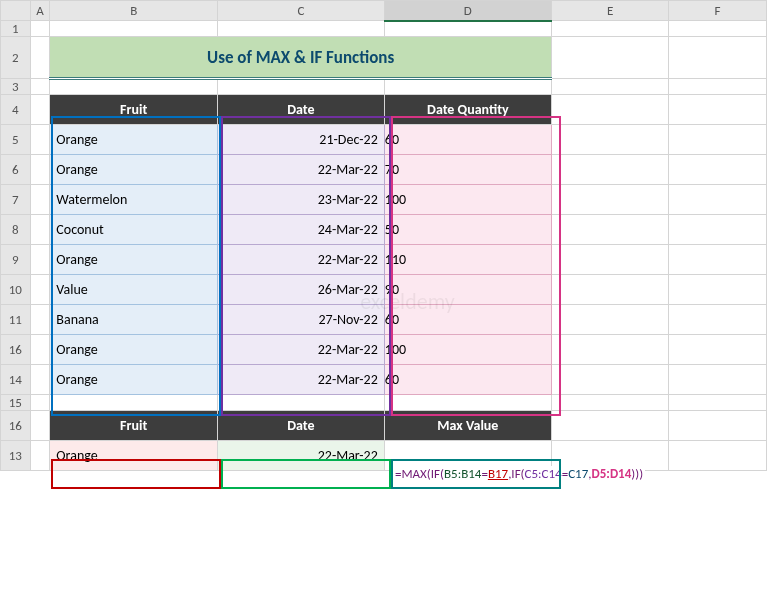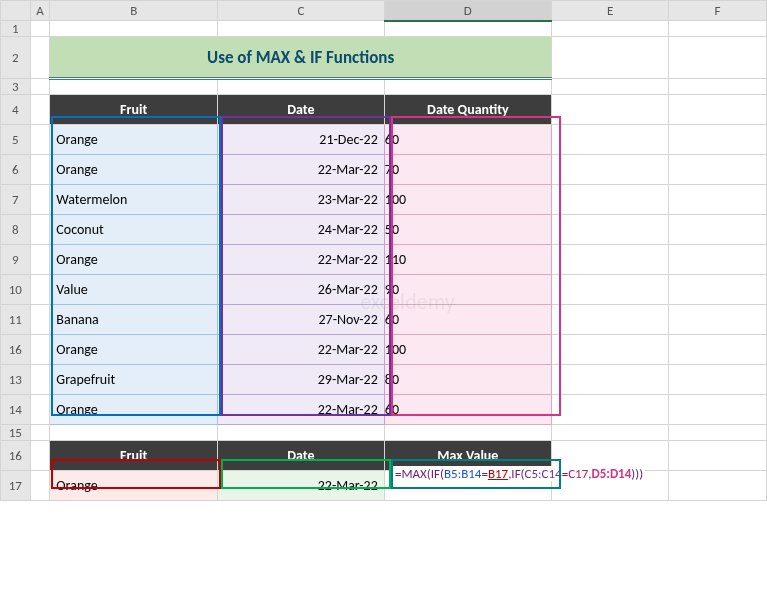--- a/index.html
+++ b/index.html
@@ -117,24 +117,24 @@
     .ov-teal { border: 2px solid #008080; }
     .formula-overflow {
       position: absolute;
       white-space: nowrap;
       font-size: 13px;
       z-index: 3;
       background: #fff;
       padding: 0 2px;
     }
     .formula-overflow .fn { color: #701a75; }
-    .formula-overflow .blue { color: #1d4ed8; }
+    .formula-overflow .blue { color: #14532d; }
     .formula-overflow .red { color: #c00000; text-decoration: underline; }
     .formula-overflow .purple { color: #7030a0; }
-    .formula-overflow .green { color: #be185d; }
+    .formula-overflow .green { color: #0c4a6e; }
     .formula-overflow .pink { color: #d63384; font-weight: bold; }
     .watermark {
       position: absolute;
       top: 50%;
       left: 50%;
       transform: translate(-50%, -50%);
       font-size: 22px;
       color: rgba(0,0,0,0.06);
       pointer-events: none;
       z-index: 1;
@@ -255,29 +255,20 @@
   <tr class="rh-data">
         <td class="row-header">16</td>
         <td></td>
         <td class="data-b">Orange</td>
         <td class="data-c">22-Mar-22</td>
         <td class="data-d">100</td>
         <td></td>
         <td></td>
       </tr>
   <tr class="rh-data">
-        <td class="row-header">13</td>
-        <td></td>
-        <td class="data-b">Grapefruit</td>
-        <td class="data-c">29-Mar-22</td>
-        <td class="data-d">80</td>
-        <td></td>
-        <td></td>
-      </tr>
-  <tr class="rh-data">
         <td class="row-header">14</td>
         <td></td>
         <td class="data-b">Orange</td>
         <td class="data-c">22-Mar-22</td>
         <td class="data-d">60</td>
         <td></td>
         <td></td>
       </tr>
   <tr class="rh-15">
     <td class="row-header">15</td>
@@ -291,21 +282,21 @@
   <tr class="rh-head">
     <td class="row-header">16</td>
     <td></td>
     <td class="header-cell">Fruit</td>
     <td class="header-cell">Date</td>
     <td class="header-cell">Max Value</td>
     <td></td>
         <td></td>
   </tr>
   <tr class="rh-data">
-    <td class="row-header">17</td>
+    <td class="row-header">13</td>
     <td></td>
     <td class="lookup-b">Orange</td>
     <td class="lookup-c">22-Mar-22</td>
     <td class="lookup-d"></td>
     <td></td>
         <td></td>
   </tr>
 </tbody>
   </table>
 

